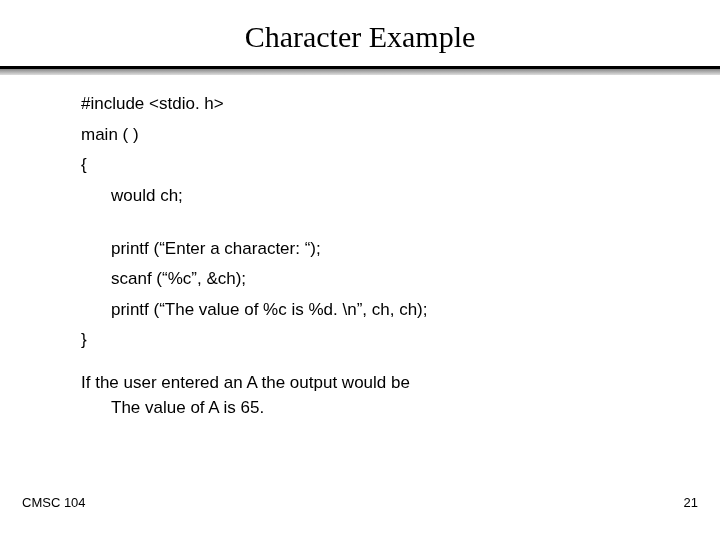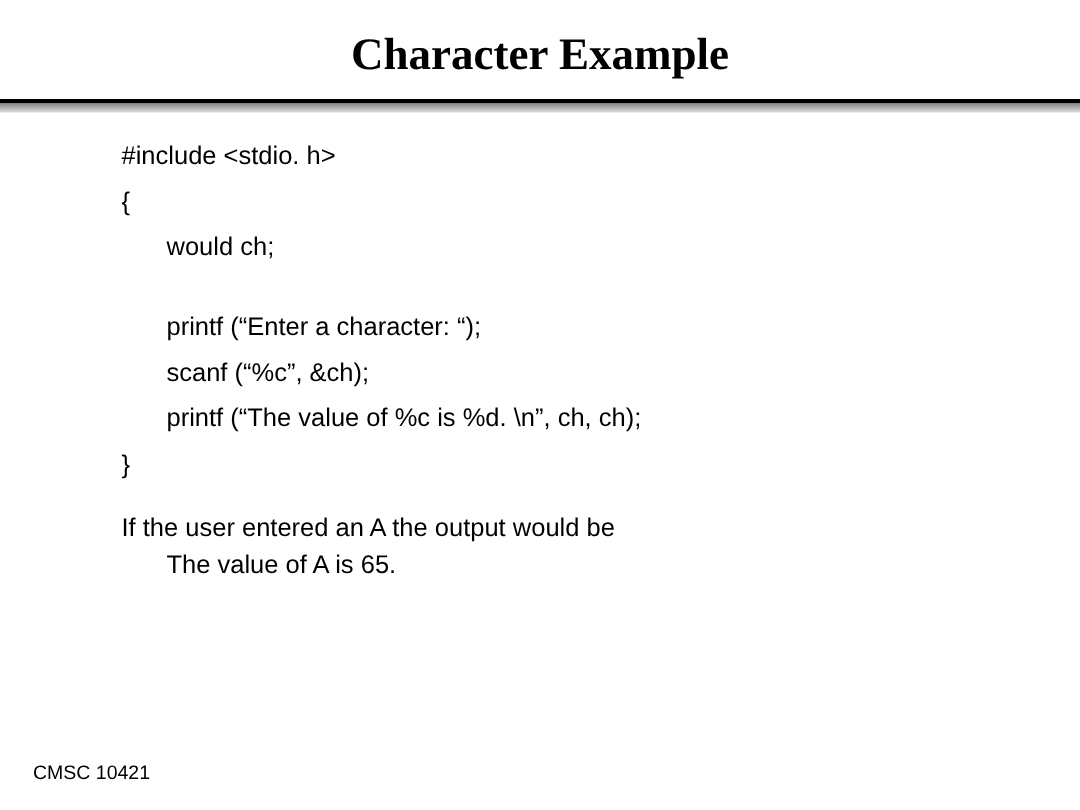--- a/index.html
+++ b/index.html
@@ -7,21 +7,21 @@
     width: 720px;
     height: 540px;
     background: #ffffff;
     font-family: Arial, Helvetica, sans-serif;
     position: relative;
     color: #000;
   }
   .title {
     text-align: center;
     font-size: 30px;
-    font-weight: 700;
+    font-weight: 400;
     padding-top: 20px;
     padding-bottom: 12px;
     font-family: "Times New Roman", Times, serif;
   }
   .divider {
     width: 100%;
     height: 8px;
     position: relative;
   }
   .divider::before {
@@ -53,40 +53,41 @@
     height: 22px;
   }
   .note {
     margin-top: 18px;
   }
   .note-indent {
     padding-left: 30px;
   }
   .footer {
     position: absolute;
-    bottom: 18px;
+    bottom: 30px;
     left: 0;
     right: 0;
     padding: 0 22px;
     font-size: 13px;
     display: flex;
-    justify-content: flex-start;
+    justify-content: space-between;
     color: #000;
   }
 </style>
 </head>
 <body>
 
 <div class="title">Character Example</div>
 
 <div class="divider"></div>
 
 <div class="content">
 
   <div class="block">#include &lt;stdio. h&gt;</div>
+  <div class="block">main ( )</div>
   <div class="block">{</div>
   <div class="block code-indent">would ch;</div>
 
   <div class="gap"></div>
 
   <div class="block code-indent">printf (“Enter a character: “);</div>
   <div class="block code-indent">scanf (“%c”, &amp;ch);</div>
   <div class="block code-indent">printf (“The value of %c is %d. \n”, ch, ch);</div>
   <div class="block">}</div>
 

